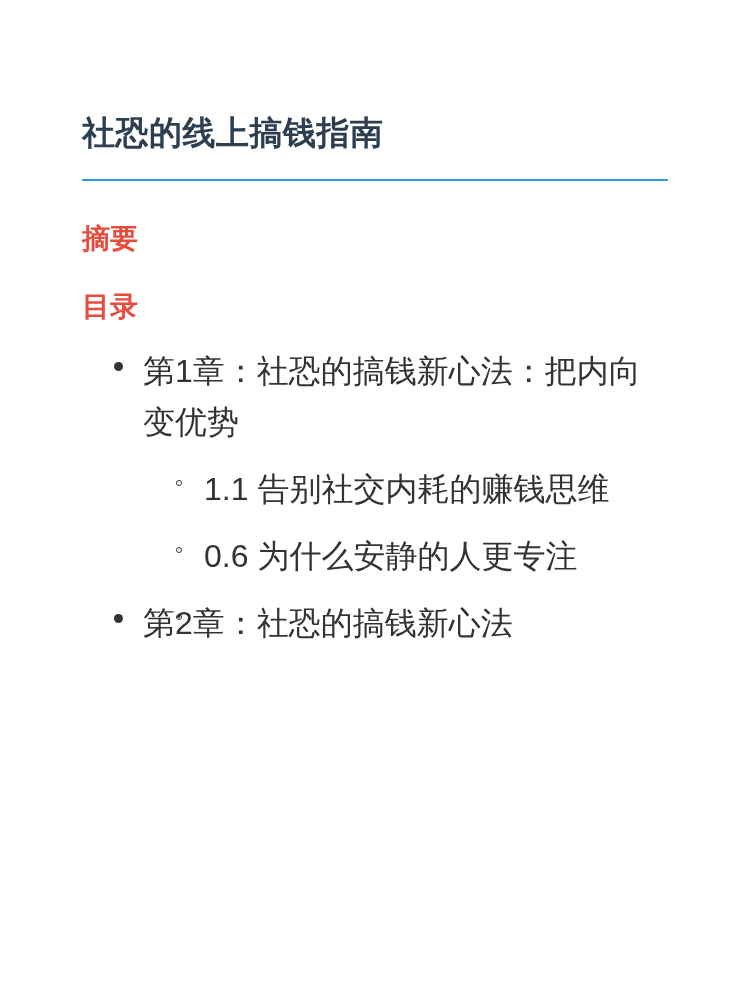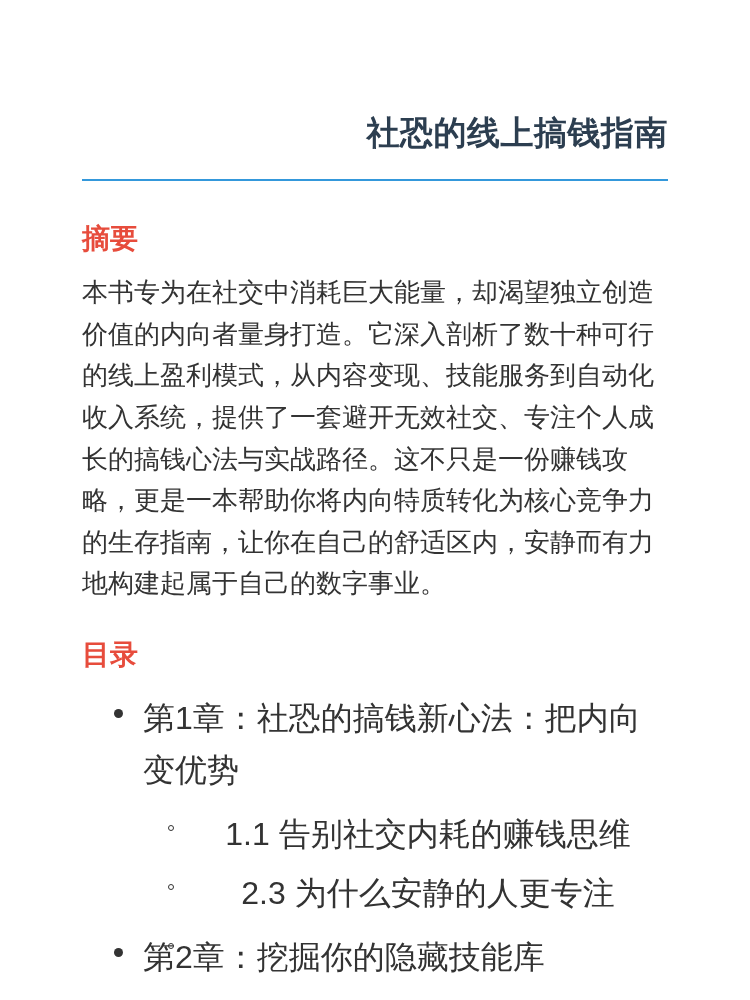--- a/index.html
+++ b/index.html
@@ -12,21 +12,20 @@
     overflow: hidden;
     font-family: "Liberation Sans", "DejaVu Sans", sans-serif;
   }
   .doc-title {
     margin: 0;
     font-size: 33px;
     font-weight: 700;
     color: #2c3e50;
     line-height: 1.3;
     letter-spacing: 0.5px;
-    text-align: right;
   }
   .title-divider {
     border: none;
     border-top: 2px solid #3498db;
     margin: 24px 0 0 0;
   }
   .section-heading {
     margin: 40px 0 0 0;
     font-size: 28px;
     font-weight: 700;
@@ -67,22 +66,21 @@
     background: #333333;
   }
   ul.toc-sections {
     margin: 13px 0 13px 0;
     padding: 0;
     list-style: none;
   }
   li.toc-section {
     position: relative;
     padding-left: 45px;
-    margin: 8px;
-    text-align: center;
+    margin: 16px;
   }
   li.toc-section > .bullet {
     position: absolute;
     left: 17px;
     top: 16px;
     width: 6px;
     height: 6px;
     border-radius: 50%;
     border: 1.5px solid #333333;
     background: transparent;
@@ -92,44 +90,43 @@
 <body>
 
 <div class="page">
 
   <h1 class="doc-title">社恐的线上搞钱指南</h1>
 
   <hr class="title-divider">
 
   <h2 class="section-heading">摘要</h2>
 
-  <p class="summary-paragraph">本书专为在社交中消耗巨大能量，却渴望独立创造价值的内向者量身打造。它深入剖析了数十种可行的线上盈利模式，从内容变现、技能服务到自动化收入系统，提供了一套避开无效社交、专注个人成长的搞钱心法与实战路径。这不只是一份赚钱攻略，更是一本帮助你将内向特质转化为核心竞争力的生存指南，让你在自己的舒适区内，安静而有力地构建起属于自己的数字事业。</p>
 
   <h2 class="section-heading toc-heading">目录</h2>
 
   <ul class="toc-list">
 
     <li class="toc-chapter">
       <span class="bullet"></span>
       <span>第1章：社恐的搞钱新心法：把内向变优势</span>
       <ul class="toc-sections">
         <li class="toc-section">
           <span class="bullet"></span>
           <span>1.1 告别社交内耗的赚钱思维</span>
         </li>
         <li class="toc-section">
           <span class="bullet"></span>
-          <span>2.3 为什么安静的人更专注</span>
+          <span>0.6 为什么安静的人更专注</span>
         </li>
         <li class="toc-section">
           <span class="bullet"></span>
         </li>
       </ul>
     </li>
 
     <li class="toc-chapter">
       <span class="bullet"></span>
-      <span>第2章：挖掘你的隐藏技能库</span>
+      <span>第2章：社恐的搞钱新心法</span>
     </li>
 
   </ul>
 
 </div>
 
 </body></html>

